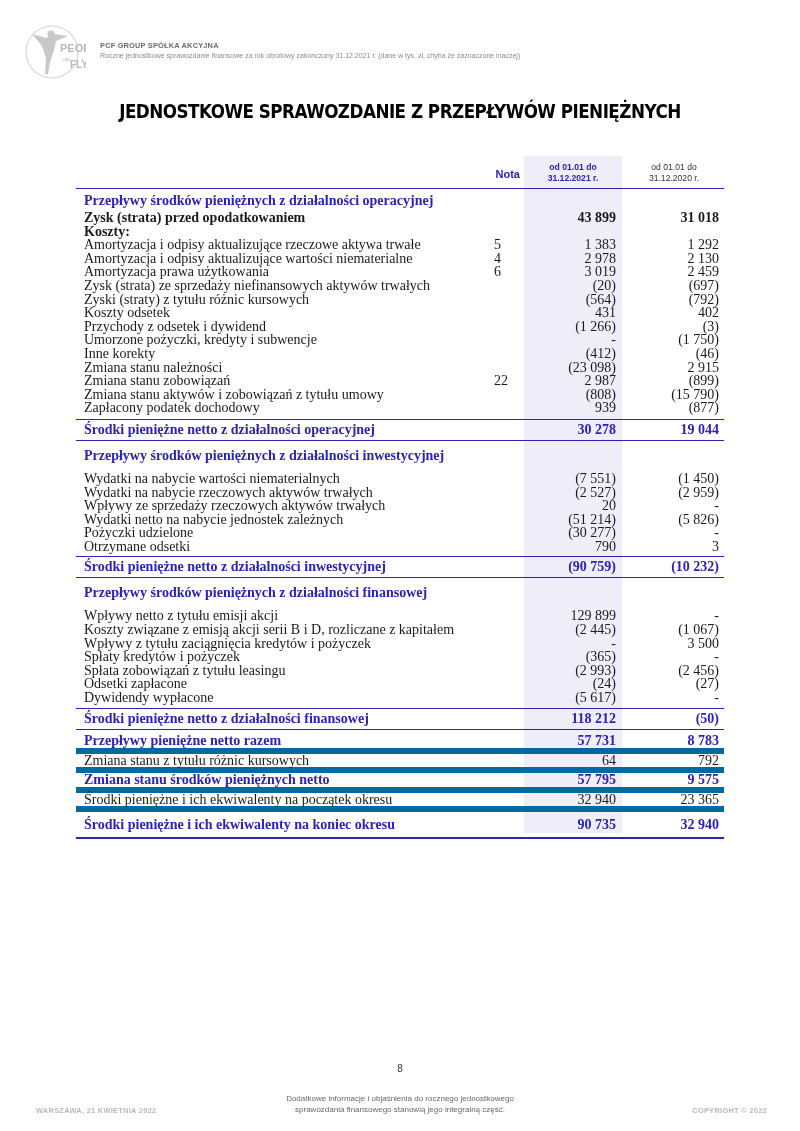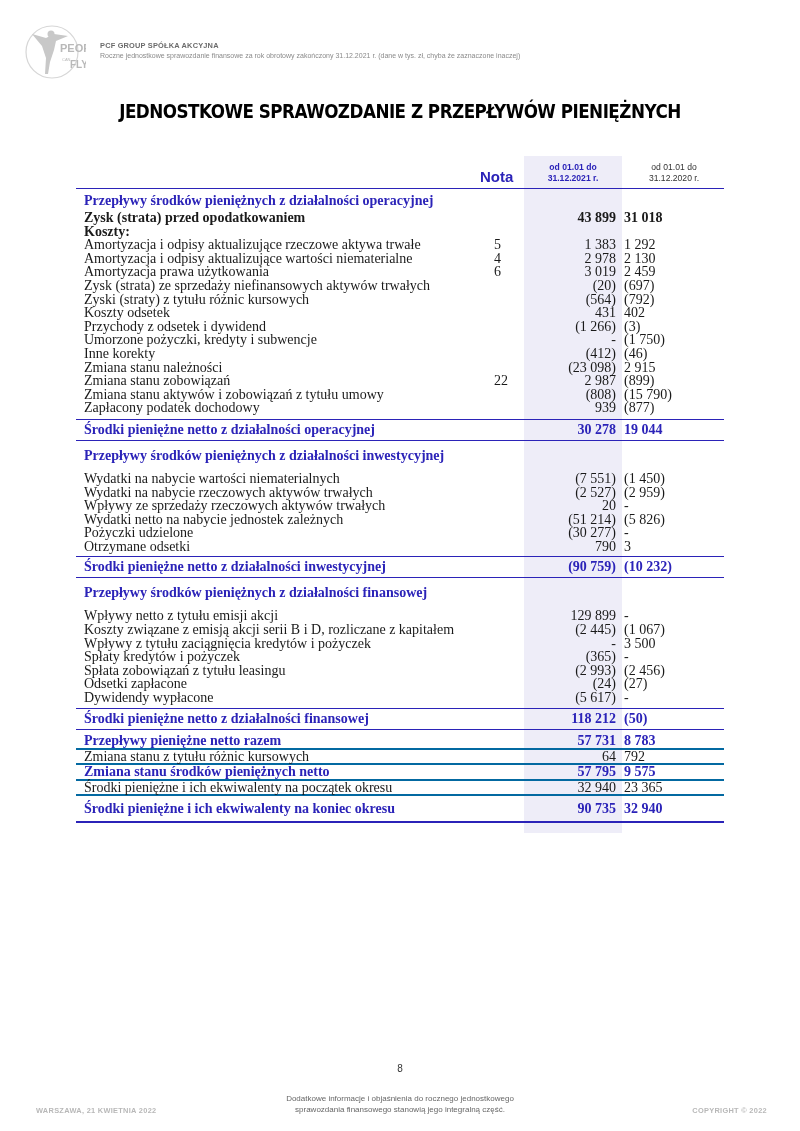--- a/index.html
+++ b/index.html
@@ -11,33 +11,33 @@
   .header .subtitle { font-size: 7px; color: #8a8a8a; margin-top: 2px; }
   .title { position: absolute; left: 0; right: 0; top: 100px; text-align: center;
            font-family: "DejaVu Sans", sans-serif; font-weight: bold; font-size: 19.5px;
            letter-spacing: -0.6px; color: #000; transform: scaleX(0.86); transform-origin: center; }
   .shade { position: absolute; left: 524px; width: 98px; top: 156px; height: 677px; background: #eeedf8; }
   .table { position: absolute; left: 76px; width: 648px; top: 156px; }
   .row { position: relative; height: 13.6px; font-size: 14px; line-height: 13.6px; font-family: Liberation Serif, serif; }
   .row .lbl { position: absolute; left: 8px; white-space: nowrap; }
   .row .nota { position: absolute; left: 418px; width: 20px; text-align: left; }
   .row .v1 { position: absolute; left: 448px; width: 92px; text-align: right; }
-  .row .v2 { position: absolute; left: 548px; width: 95px; text-align: left; }
+  .row .v2 { position: absolute; left: 548px; width: 95px; text-align: right; }
   .hdr { height: 32px; position: relative; border-bottom: 1.5px solid #2b23b8; }
-  .hdr .nota-h { position: absolute; left: 404px; width: 40px; top: 12px; text-align: left;
-                 font-size: 15px; font-weight: bold; color: #2b23b8; }
+  .hdr .nota-h { position: absolute; left: 404px; width: 40px; top: 12px; text-align: right;
+                 font-size: 11px; font-weight: bold; color: #2b23b8; }
   .hdr .c1 { position: absolute; left: 448px; width: 98px; top: 6px; text-align: center;
              font-size: 8.6px; font-weight: bold; color: #2b23b8; line-height: 11px; }
   .hdr .c2 { position: absolute; left: 548px; width: 100px; top: 6px; text-align: center;
              font-size: 8.6px; color: #333; line-height: 11px; }
   .blue { color: #2b23b8; font-weight: bold; }
   .bold { font-weight: bold; }
   .sec-title { height: 17px; line-height: 17px; margin-top: 3px; }
   .total { height: 20px; line-height: 20px; border-top: 1.3px solid #2b23b8; border-bottom: 1.3px solid #2b23b8; }
-  .thin-bottom { border-bottom: 2px solid #0369a1; }
+  .thin-bottom { border-bottom: 6px solid #0369a1; }
   .thick-bottom { border-bottom: 2.5px solid #2b23b8; }
   .gap { height: 8px; }
   .footer-page { position: absolute; left: 0; right: 0; top: 1063px; text-align: center; font-size: 10px; color: #333; }
   .footer-left { position: absolute; left: 36px; top: 1106px; font-size: 7.4px; color: #b8b8b8; font-weight: bold; letter-spacing: 0.3px; }
   .footer-center { position: absolute; left: 240px; width: 320px; top: 1093px; text-align: center; font-size: 8px; color: #666; line-height: 11px; }
   .footer-right { position: absolute; right: 33px; top: 1106px; font-size: 7.4px; color: #b8b8b8; font-weight: bold; letter-spacing: 0.3px; }
 </style>
 </head>
 <body>
 

